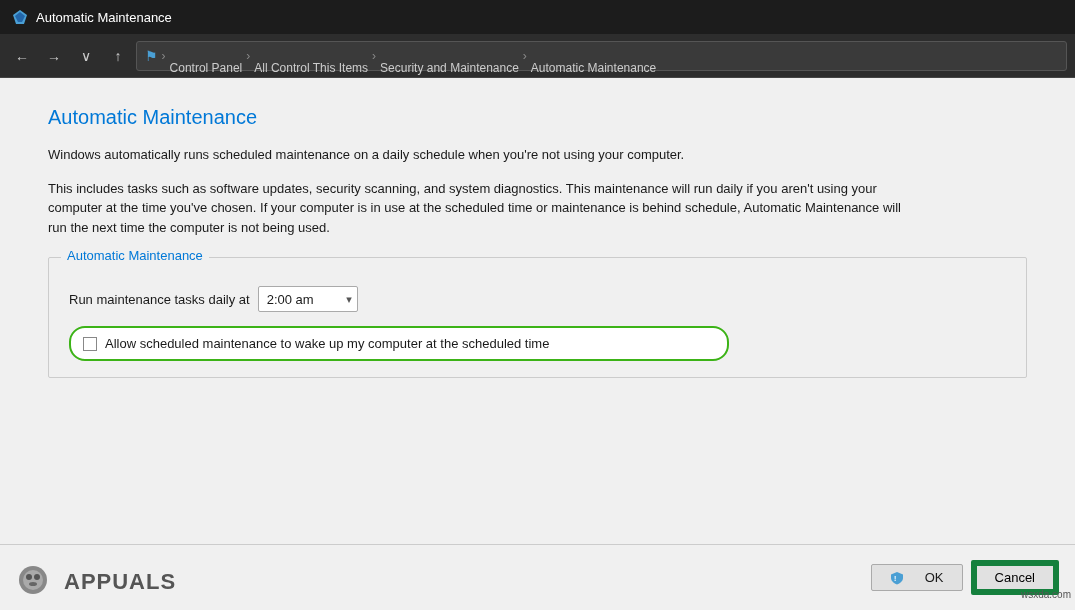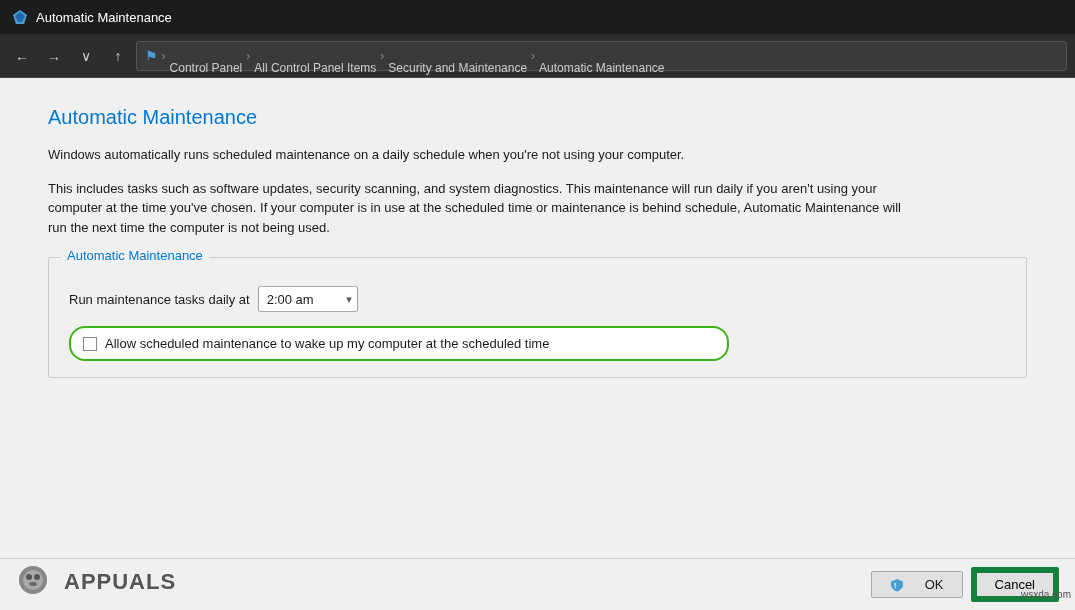--- a/index.html
+++ b/index.html
@@ -217,21 +217,21 @@
       font-size: 13px;
       cursor: pointer;
     }
 
     
     .bottom-bar {
       position: absolute;
       bottom: 0;
       right: 0;
       width: 100%;
-      height: 52px;
+      height: 66px;
       background: #f0f0f0;
       border-top: 1px solid #ccc;
       display: flex;
       align-items: center;
       justify-content: flex-end;
       padding: 0 16px;
       gap: 8px;
     }
 
     .btn-ok {
@@ -305,21 +305,21 @@
   <button class="nav-btn">←</button>
   <button class="nav-btn">→</button>
   <button class="nav-btn">∨</button>
   <button class="nav-btn">↑</button>
 
   <div class="breadcrumb-bar">
     <span class="breadcrumb-flag">⚑</span>
     <span class="breadcrumb-sep">›</span>
     <span class="breadcrumb-item">Control Panel</span>
     <span class="breadcrumb-sep">›</span>
-    <span class="breadcrumb-item">All Control Panel Items</span>
+    <span class="breadcrumb-item">All Control This Items</span>
     <span class="breadcrumb-sep">›</span>
     <span class="breadcrumb-item">Security and Maintenance</span>
     <span class="breadcrumb-sep">›</span>
     <span class="breadcrumb-item">Automatic Maintenance</span>
   </div>
 </div>
 
 <div class="main-content">
   <div class="content-area">
     <h1 class="page-title">Automatic Maintenance</h1>

